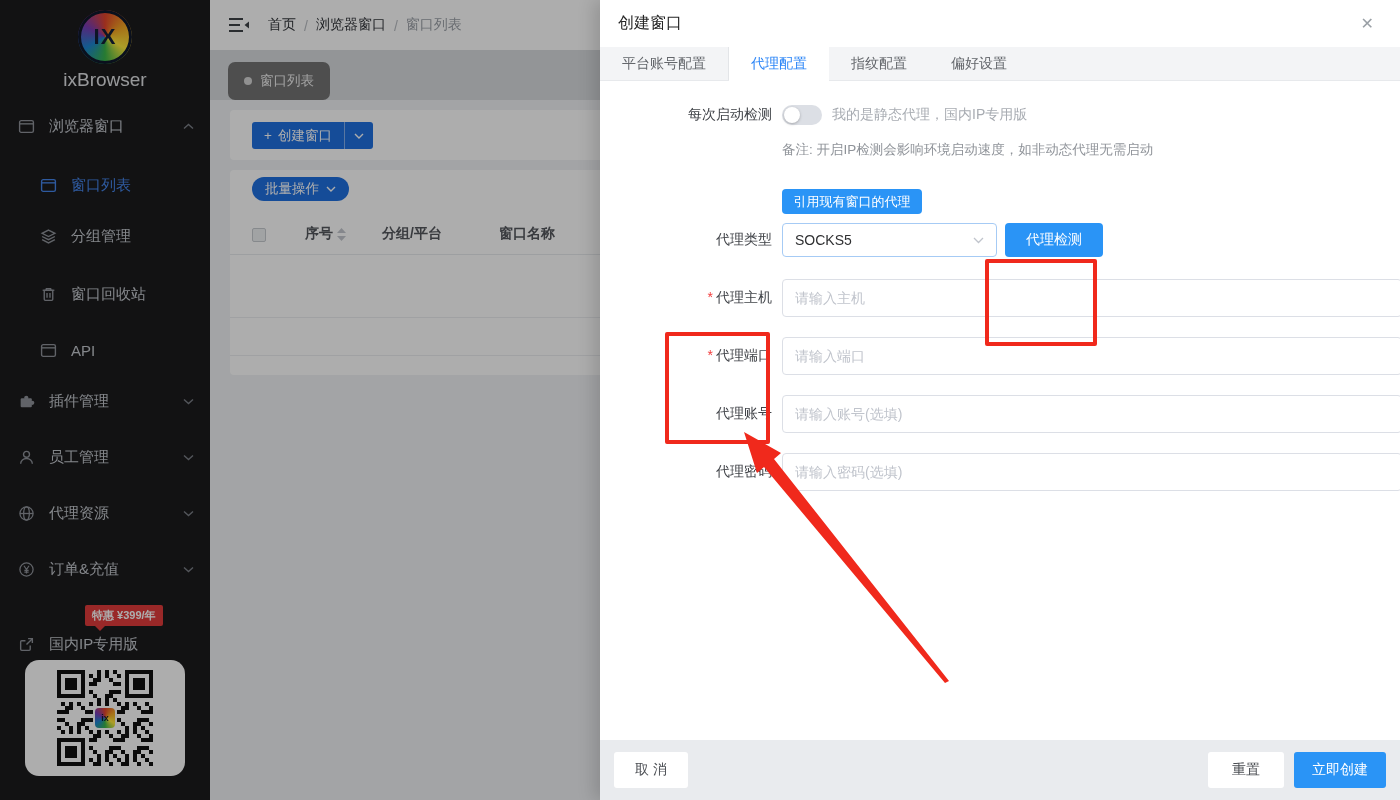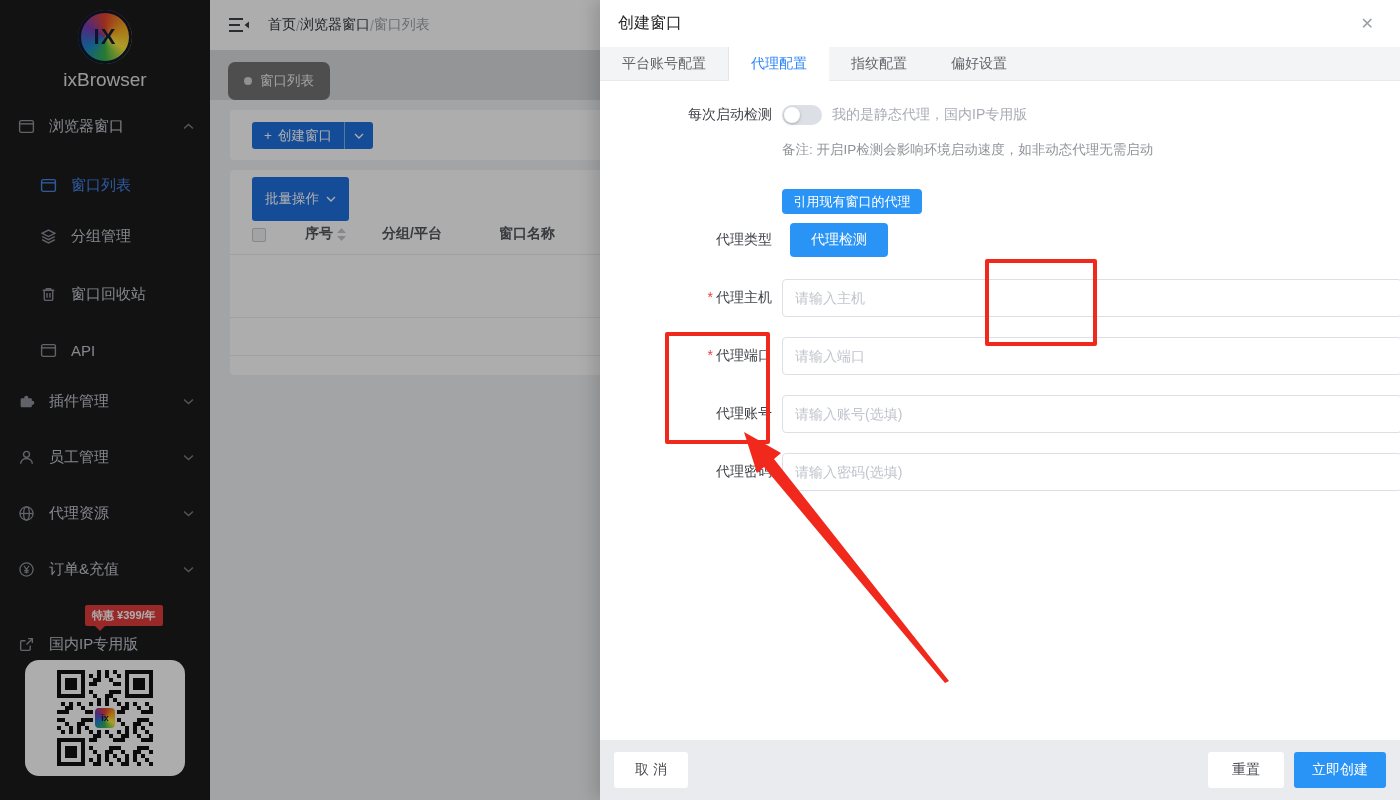--- a/index.html
+++ b/index.html
@@ -27,35 +27,35 @@
   .promo:after { content:""; position:absolute; left:10px; bottom:-5px; border:5px solid transparent; border-top-color:#e23c3c; border-bottom:0; }
   .qr-card { position:absolute; left:25px; bottom:24px; width:160px; height:116px; background:#ffffff; border-radius:14px; display:flex; align-items:center; justify-content:center; }
   .qr-box { position:relative; width:96px; height:96px; }
   .qr-center { position:absolute; left:36px; top:36px; width:24px; height:24px; background:#fff; display:flex; align-items:center; justify-content:center; }
   .qr-logo { width:20px; height:20px; border-radius:4px; background:conic-gradient(#e4442c,#f5a623,#ffe93c,#39b54a,#1c86d1,#7a3cb5,#e4442c); color:#10182b; font-size:9px; font-weight:800; display:flex; align-items:center; justify-content:center; }
 
   
   .main { position:absolute; left:210px; top:0; width:1190px; height:800px; z-index:1; }
   .topbar { height:50px; background:#ffffff; display:flex; align-items:center; padding-left:18px; }
   .fold { width:22px; height:18px; margin-right:18px; color:#3f4348; }
-  .crumbs { display:flex; align-items:flex-end; gap:0; font-size:14px; color:#33363b; }
+  .crumbs { display:flex; align-items:flex-end; gap:8px; font-size:14px; color:#33363b; }
   .crumb-sep { color:#b8bcc2; }
   .crumb.last { color:#9ca1a8; }
   .tabstrip { height:50px; background:#d9dcdf; position:relative; }
   .chip { position:absolute; left:18px; top:12px; height:38px; background:#747474; border-radius:7px; display:flex; align-items:center; padding:0 16px; color:#eeeeee; font-size:13.5px; }
   .chip .dot { width:8px; height:8px; border-radius:50%; background:#d6d6d6; margin-right:8px; }
   .content { position:absolute; top:100px; left:0; right:0; bottom:0; background:#f0f2f5; padding:10px 20px; }
   .card { background:#fff; border-radius:4px; }
   .card1 { height:50px; position:relative; }
   .split-btn { position:absolute; left:22px; top:12px; height:27px; background:#1f70e0; border-radius:3px; display:flex; align-items:center; color:#fff; font-size:13.5px; cursor:pointer; }
   .split-main { padding:0 12px; display:flex; align-items:center; gap:6px; }
   .split-div { width:1px; align-self:stretch; background:rgba(255,255,255,.45); }
   .split-arrow { width:28px; display:flex; align-items:center; justify-content:center; }
   .card2 { margin-top:10px; height:205px; position:relative; }
-  .batch-btn { position:absolute; left:22px; top:7px; height:44px; padding:0 13px; background:#1f70e0; border-radius:3px; color:#fff; font-size:13.5px; display:flex; align-items:center; gap:7px; cursor:pointer; }
+  .batch-btn { position:absolute; left:22px; top:7px; height:24px; padding:0 13px; background:#1f70e0; border-radius:13px; color:#fff; font-size:13.5px; display:flex; align-items:center; gap:7px; cursor:pointer; }
   .thead { position:absolute; left:0; right:0; top:45px; height:40px; border-bottom:1px solid #e8eaed; }
   .thead .cb { position:absolute; left:22px; top:13px; width:14px; height:14px; border:1px solid #c6cacf; background:#eef0f2; border-radius:2px; }
   .th { position:absolute; top:10px; font-weight:700; font-size:14px; color:#55585e; display:flex; align-items:center; gap:4px; }
   .th1{left:75px} .th2{left:152px} .th3{left:269px}
   .rowline1 { position:absolute; left:0; right:0; top:147px; border-bottom:1px solid #eceef0; }
   .rowline2 { position:absolute; left:0; right:0; top:185px; border-bottom:1px solid #eceef0; }
 
   
   .overlay { position:absolute; inset:0; background:rgba(0,0,0,.32); z-index:10; }
 
@@ -494,20 +494,28 @@
       <div class="frow" style="margin-top:30px">
         <span class="flabel"></span>
         <span class="fctrl">
           <button class="blue-btn ref-btn">引用现有窗口的代理</button>
         </span>
       </div>
 
       <div class="frow" style="margin-top:9px">
         <span class="flabel">代理类型</span>
         <span class="fctrl">
+          <span class="sel-box">
+            <span>SOCKS5</span>
+            <span class="sel-arrow">
+              <svg class="icon" width="11" height="7" viewBox="0 0 11 7" fill="none" stroke="currentColor" stroke-width="1.3">
+                  <polyline points="1,1 5.5,5.5 10,1"></polyline>
+                </svg>
+            </span>
+          </span>
           <button class="blue-btn check-btn">代理检测</button>
         </span>
       </div>
 
       <div class="frow" style="margin-top:22px">
         <span class="flabel"><span class="req">*</span><span>代理主机</span></span>
         <span class="fctrl">
             <input class="tinput" placeholder="请输入主机" style="">
           </span>
       </div>

